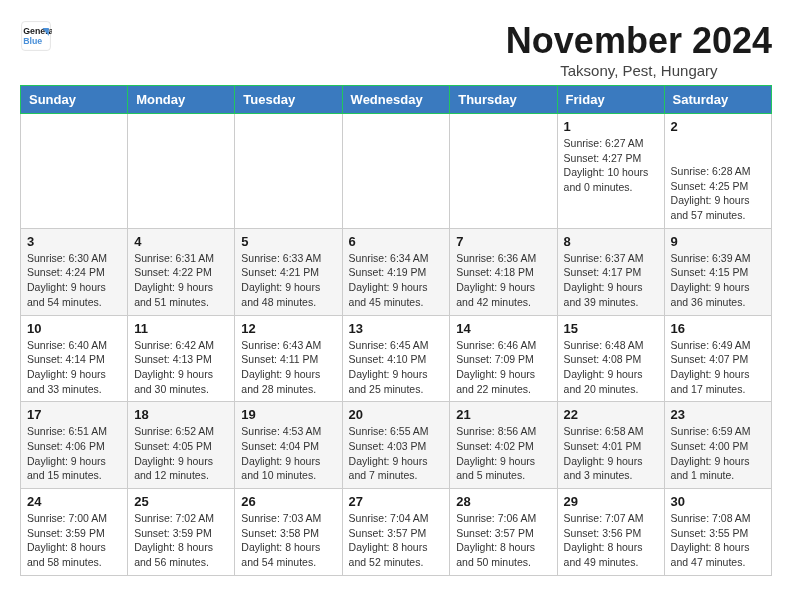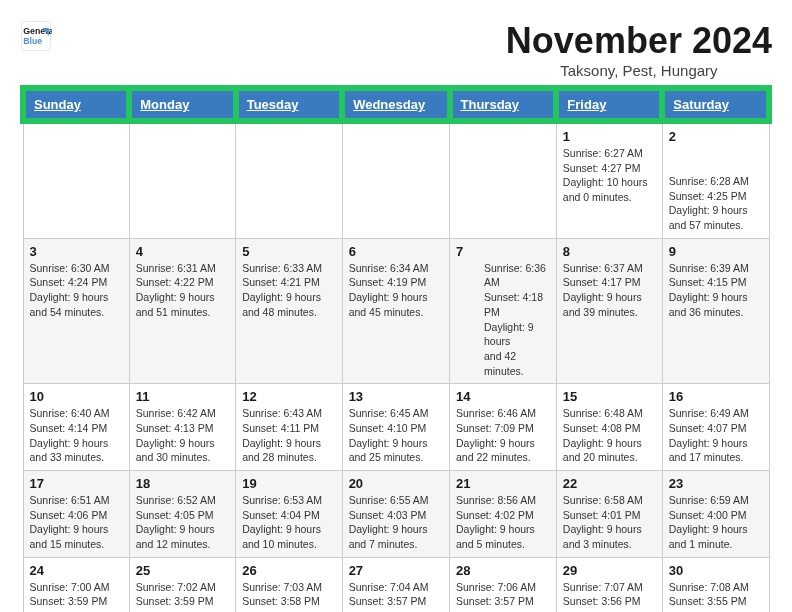--- a/index.html
+++ b/index.html
@@ -42,22 +42,21 @@
       border-collapse: collapse;
       font-size: 11px;
     }
     .calendar th {
       background: #3a7abf;
       color: #fff;
       text-align: left;
       padding: 6px 8px;
       font-size: 13px;
       font-weight: bold;
-      border: 6px solid #22c55e;
-      text-decoration: underline;
+      border: 1px solid #22c55e;
     }
     .calendar td {
       border: 1px solid #ccc;
       vertical-align: top;
       padding: 5px 6px;
       width: 108px;
       min-height: 80px;
       background: #fff;
     }
     .calendar tr:nth-child(even) td {
@@ -156,21 +155,21 @@
         </td>
         <td>
           <span class="day-num">6</span>
           <div class="day-info" style="white-space: pre-line;">Sunrise: 6:34 AM
 Sunset: 4:19 PM
 Daylight: 9 hours
 and 45 minutes.</div>
         </td>
         <td>
           <span class="day-num">7</span>
-          <div class="day-info" style="white-space: pre-line; margin-left: 28px;">Sunrise: 6:36 AM
+          <div class="day-info" style="white-space: pre-line;">Sunrise: 6:36 AM
 Sunset: 4:18 PM
 Daylight: 9 hours
 and 42 minutes.</div>
         </td>
         <td>
           <span class="day-num">8</span>
           <div class="day-info" style="white-space: pre-line;">Sunrise: 6:37 AM
 Sunset: 4:17 PM
 Daylight: 9 hours
 and 39 minutes.</div>
@@ -244,21 +243,21 @@
         </td>
         <td>
           <span class="day-num">18</span>
           <div class="day-info" style="white-space: pre-line;">Sunrise: 6:52 AM
 Sunset: 4:05 PM
 Daylight: 9 hours
 and 12 minutes.</div>
         </td>
         <td>
           <span class="day-num">19</span>
-          <div class="day-info" style="white-space: pre-line;">Sunrise: 6:53 AM
+          <div class="day-info" style="white-space: pre-line;">Sunrise: 4:53 AM
 Sunset: 4:04 PM
 Daylight: 9 hours
 and 10 minutes.</div>
         </td>
         <td>
           <span class="day-num">20</span>
           <div class="day-info" style="white-space: pre-line;">Sunrise: 6:55 AM
 Sunset: 4:03 PM
 Daylight: 9 hours
 and 7 minutes.</div>

